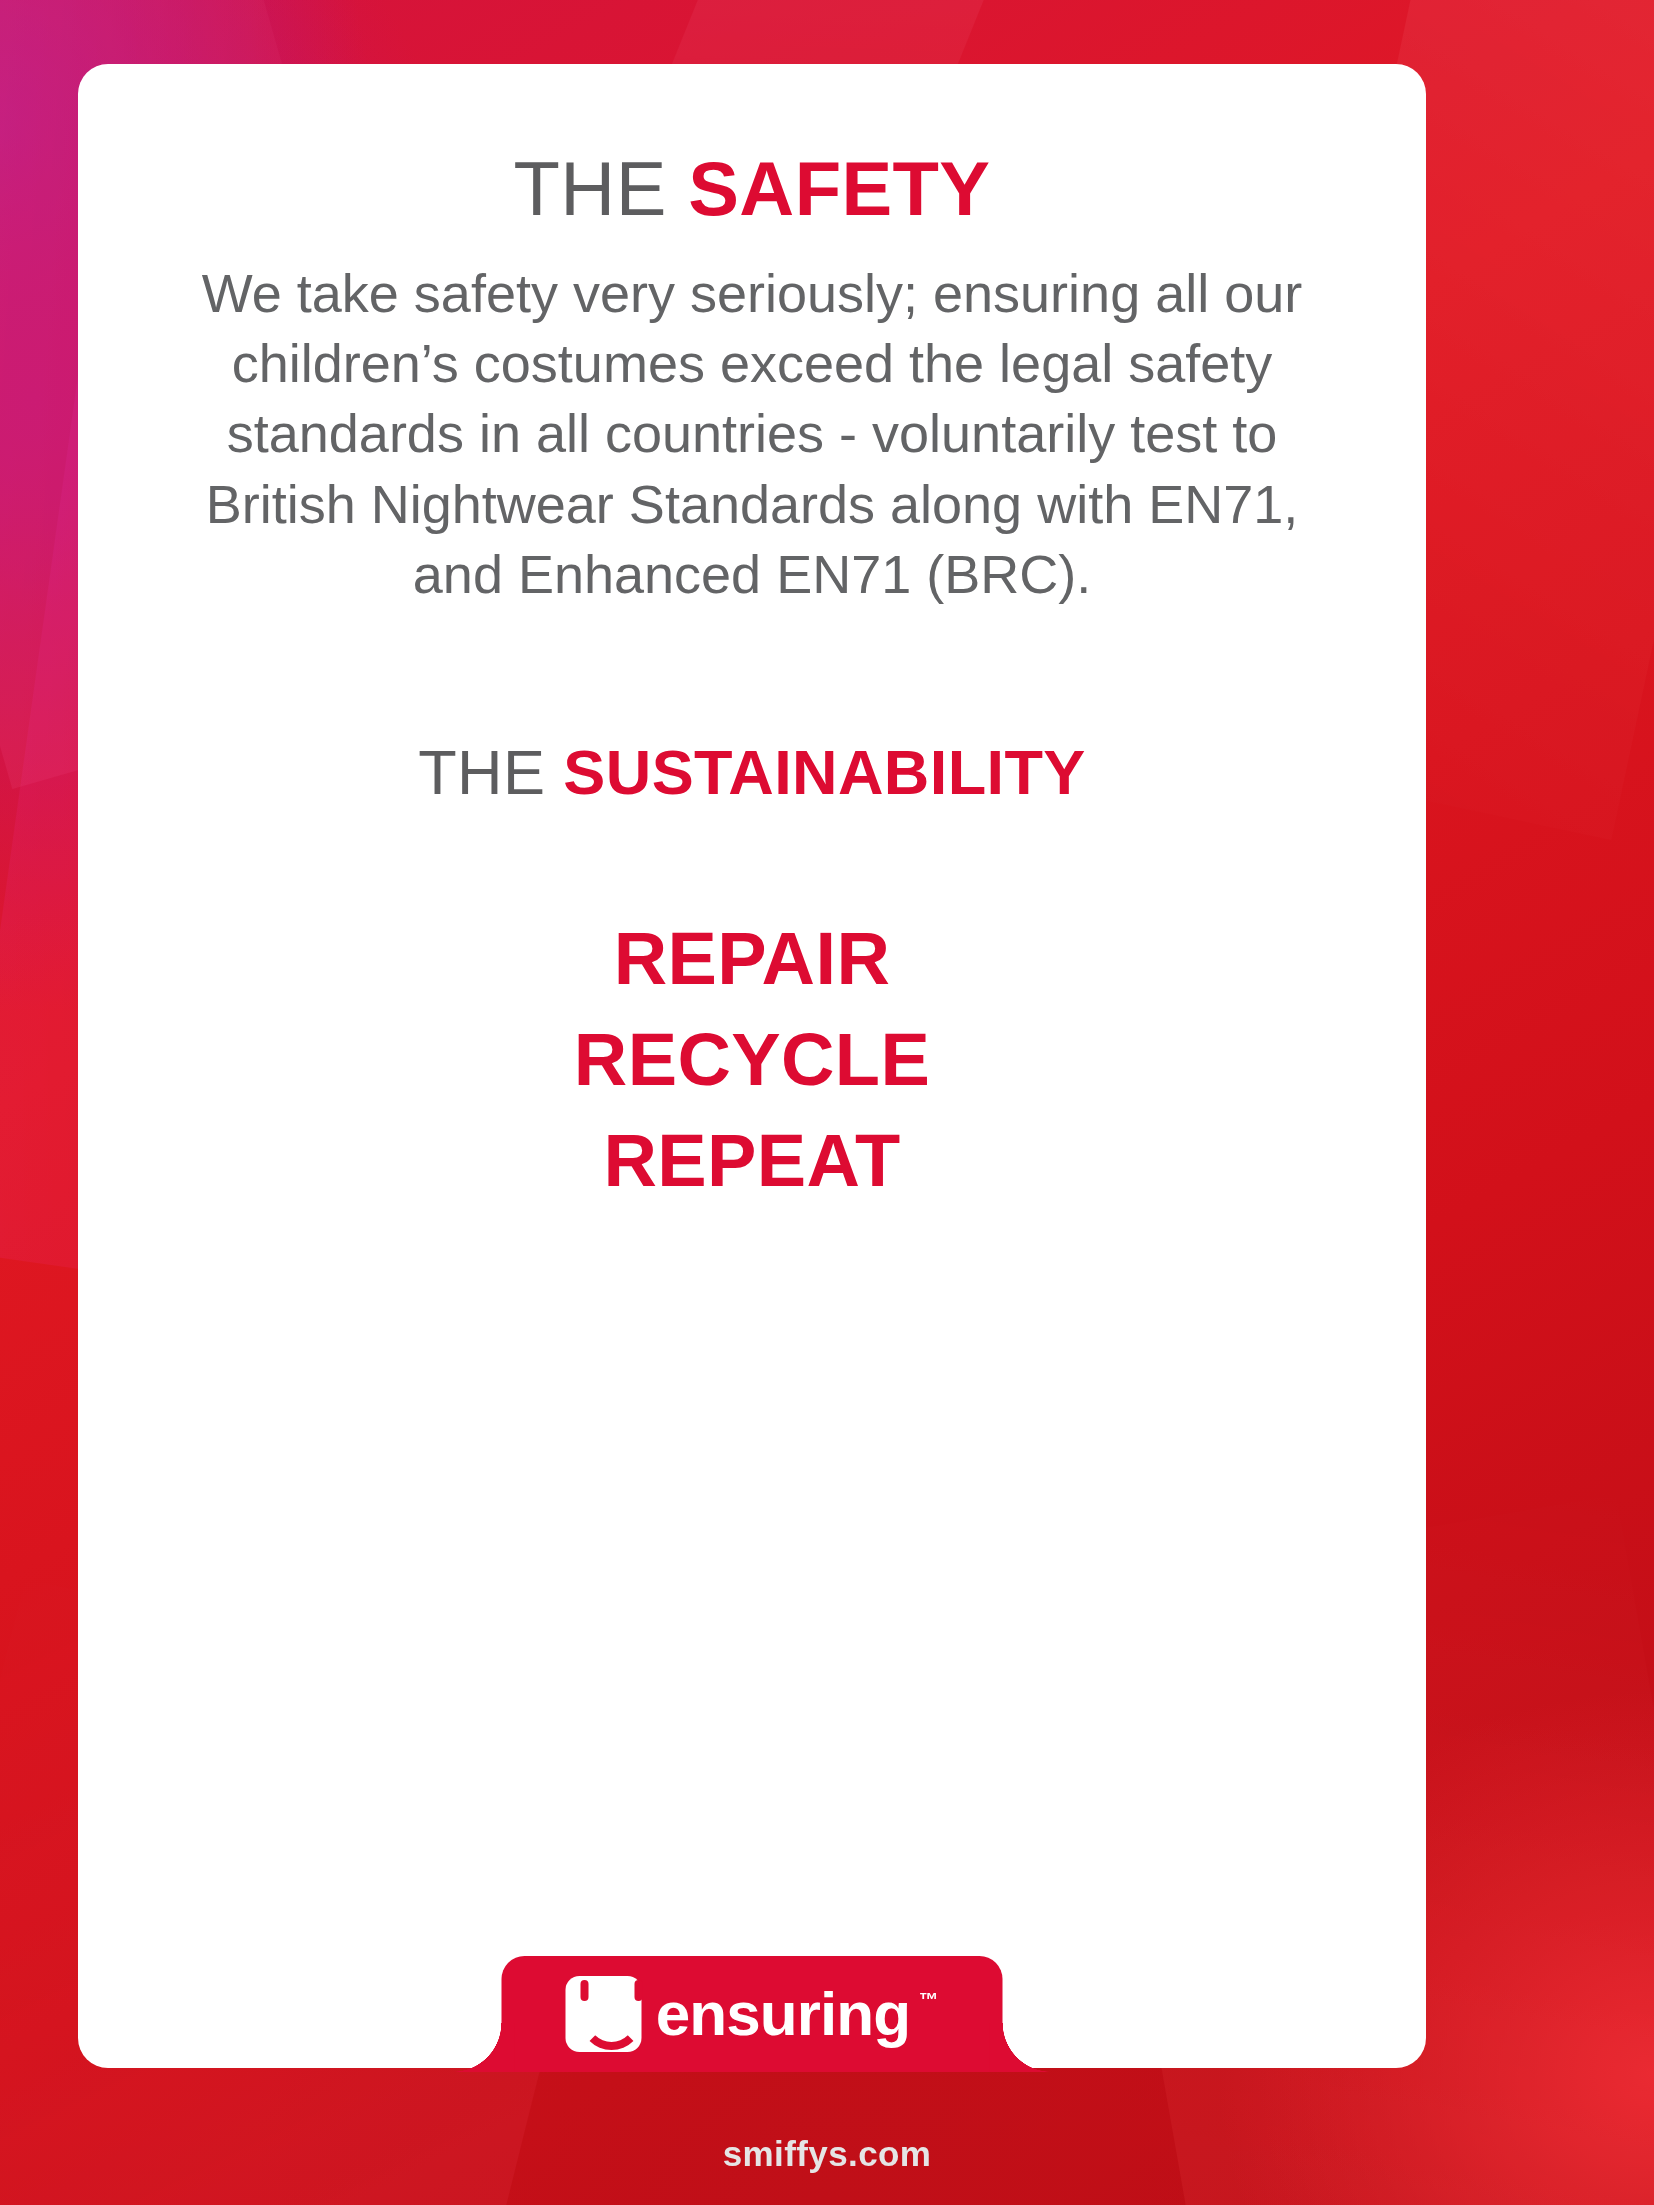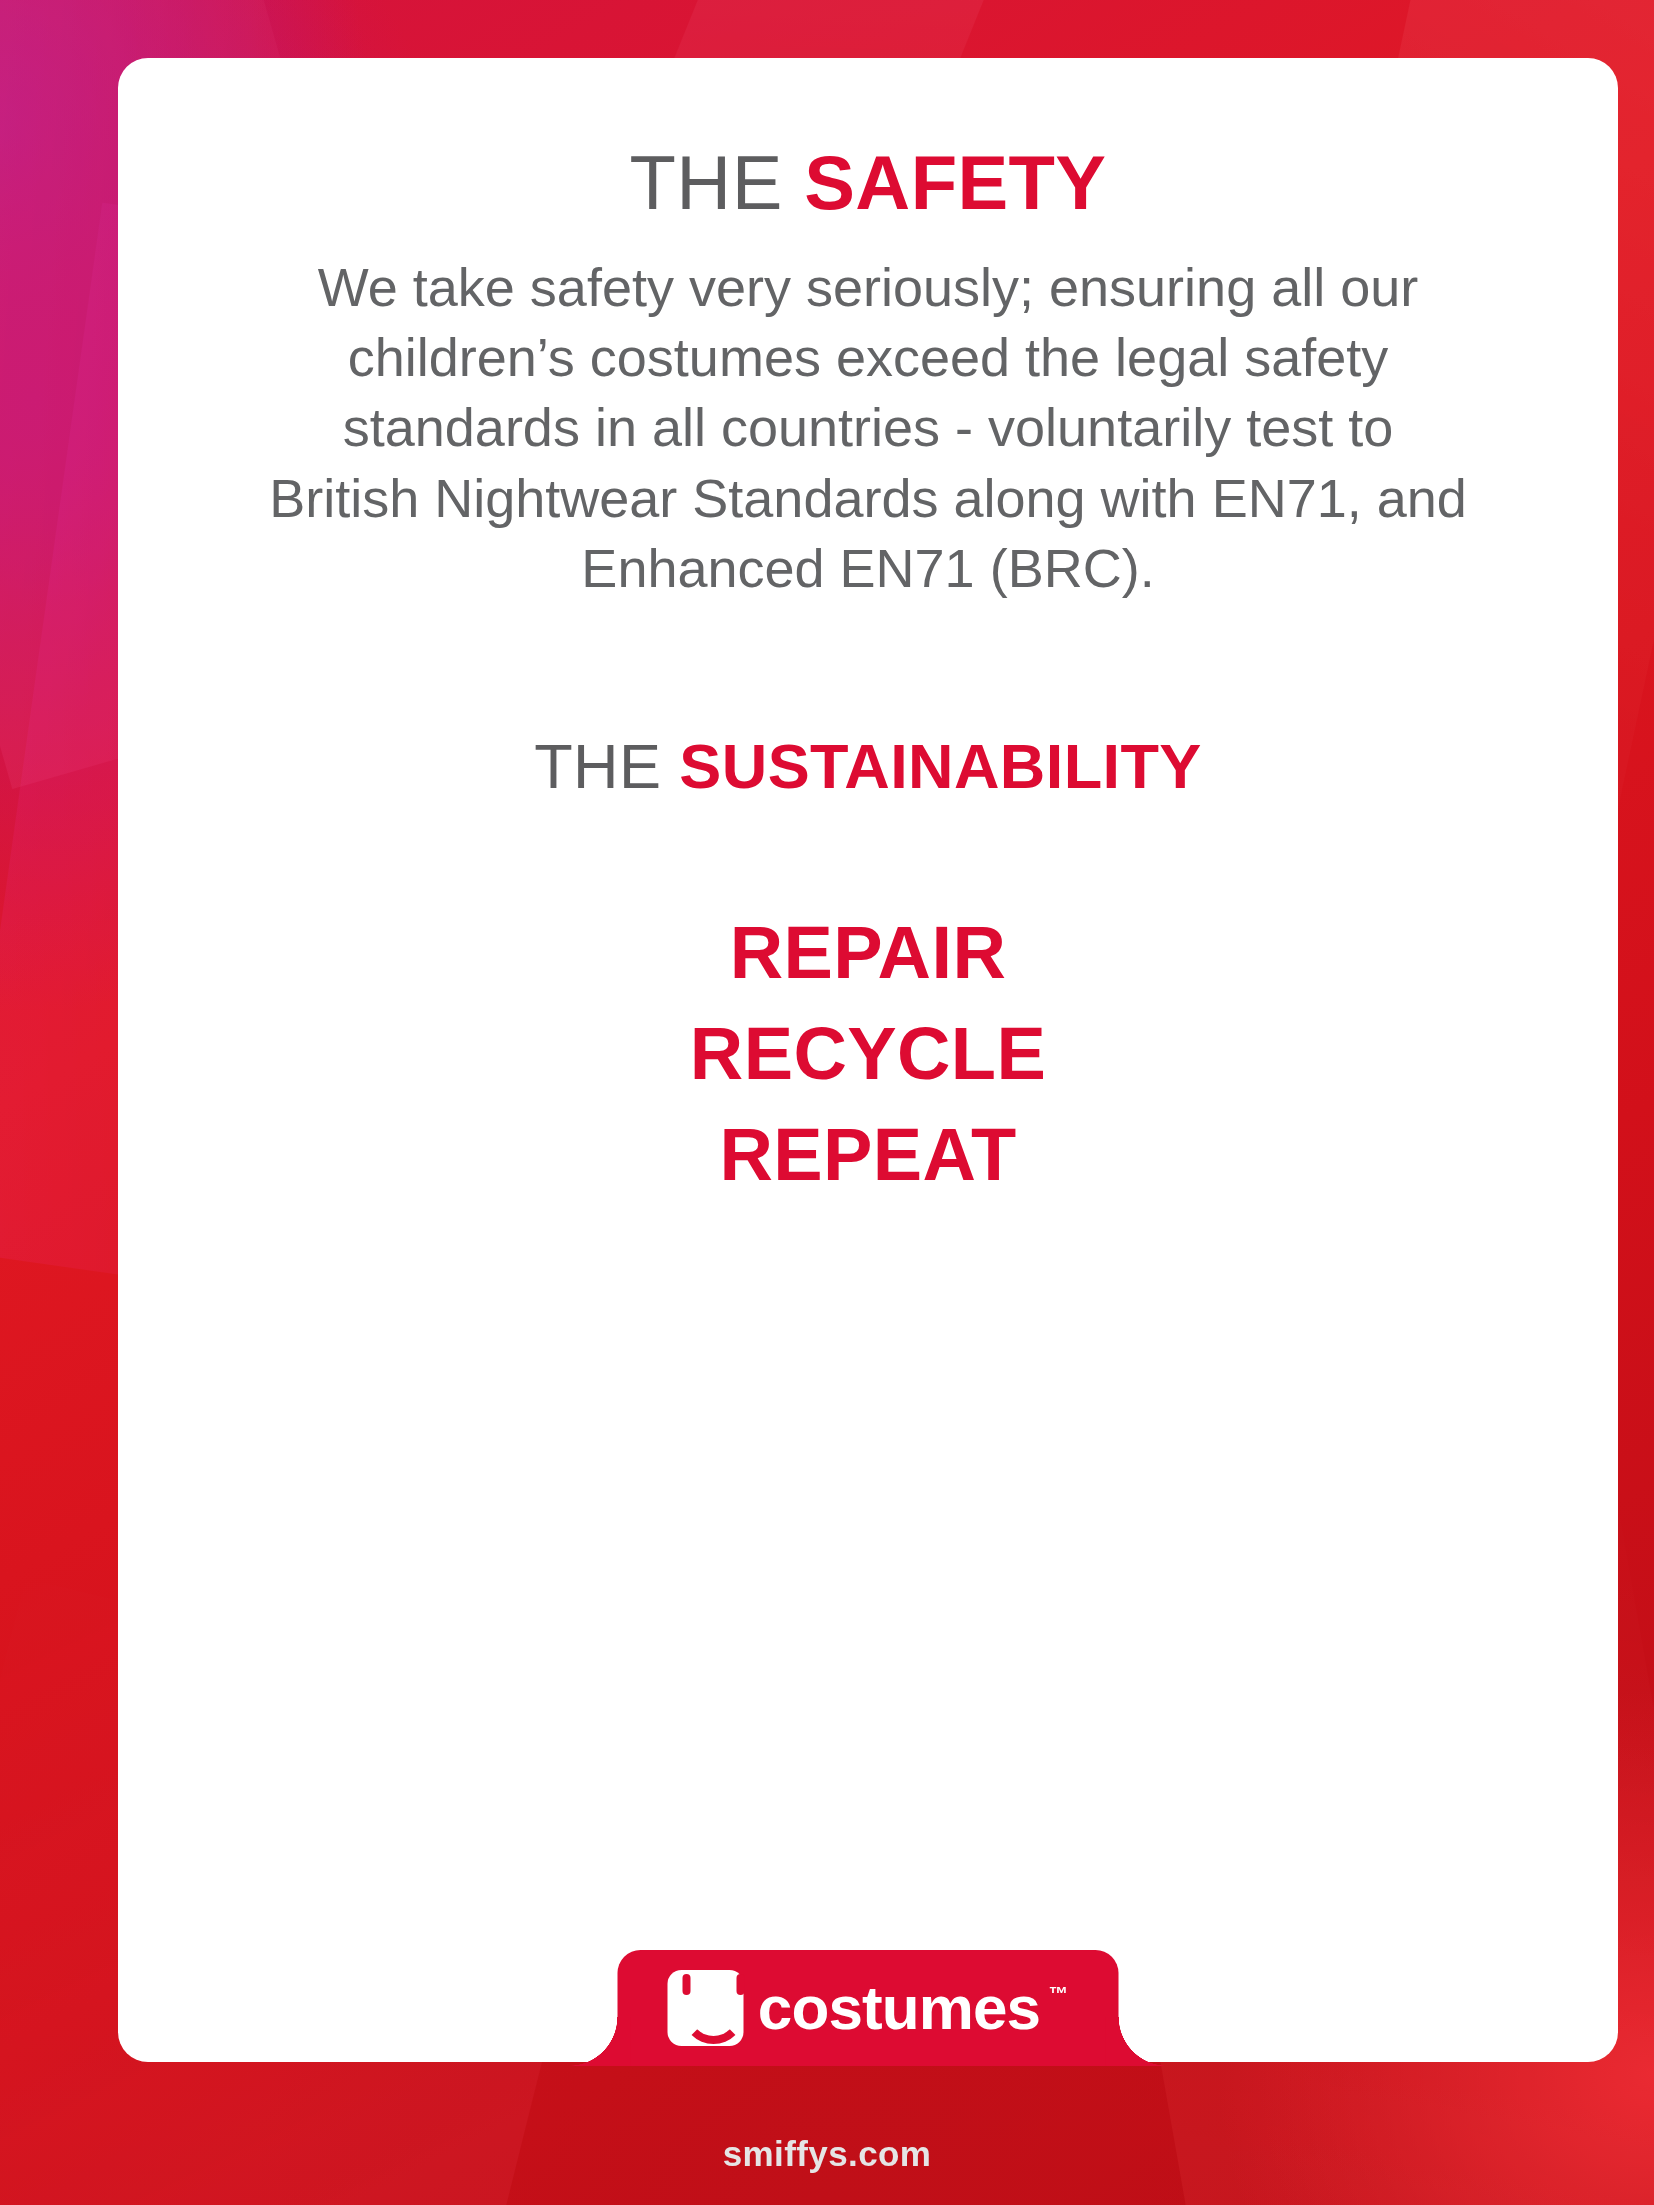--- a/index.html
+++ b/index.html
@@ -41,27 +41,26 @@
   .s2 { left:26.5px;   top:221px;  width:335px; height:1059px; background:linear-gradient(80deg, rgba(150,20,120,.55), rgba(150,20,120,0)); transform:rotate(8deg); }
   .s3 { right:-53px; top:-71px;  width:371px; height:882px; background:linear-gradient(200deg, rgba(255,120,120,.45), rgba(255,120,120,0)); transform:rotate(12deg); }
   .s4 { right:-35px; bottom:-124px; width:547px; height:794px; background:linear-gradient(20deg, rgba(255,70,70,.5), rgba(255,70,70,0)); transform:rotate(-10deg); }
   .s5 { left:-71px;  bottom:-159px; width:618px; height:723px; background:linear-gradient(-40deg, rgba(255,60,90,.45), rgba(255,60,90,0)); transform:rotate(14deg); }
   .s6 { left:40%;    top:-106px;  width:265px; height:441px;  background:linear-gradient(160deg, rgba(255,140,160,.35), rgba(255,140,160,0)); transform:rotate(22deg); }
 
   
   .card {
     position: absolute;
     left: 78px;
-    top: 58px;
-    width: 1500px;
+    top: 64px;
+    width: 1348px;
     height: 2004px;
     background: #ffffff;
     border-radius: 30px;
     box-sizing: border-box;
-    margin-left: 40px;
   }
 
   .content {
     position: absolute;
     left: 0;
     right: 0;
     top: 85px;
     text-align: center;
     padding: 0 79px;
     box-sizing: border-box;
@@ -236,21 +235,21 @@
         <div>REPEAT</div>
       </div>
 
     </div>
 
     <div class="logo-tab">
       <div class="logo-inner">
         <div class="logo-mark">
           <div class="smile"></div>
         </div>
-        <div class="logo-word">costumes</div>
+        <div class="logo-word">ensuring</div>
         <div class="logo-tm">™</div>
       </div>
     </div>
 
   </div>
 
   <div class="site-url">smiffys.com</div>
 
 </div>
 

